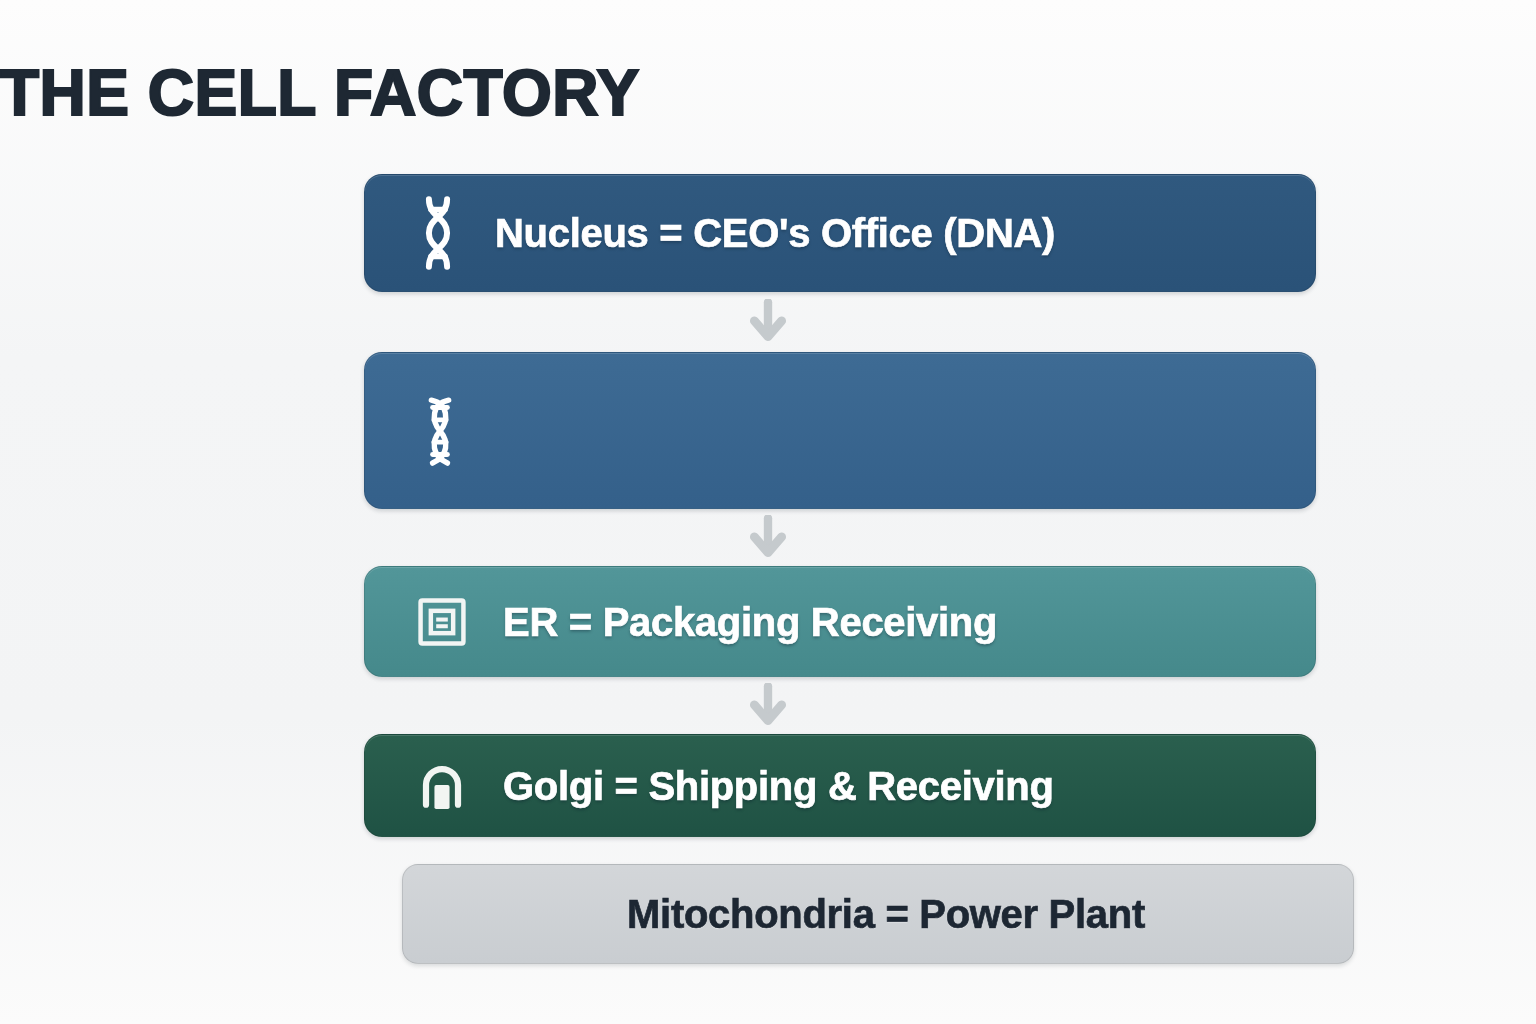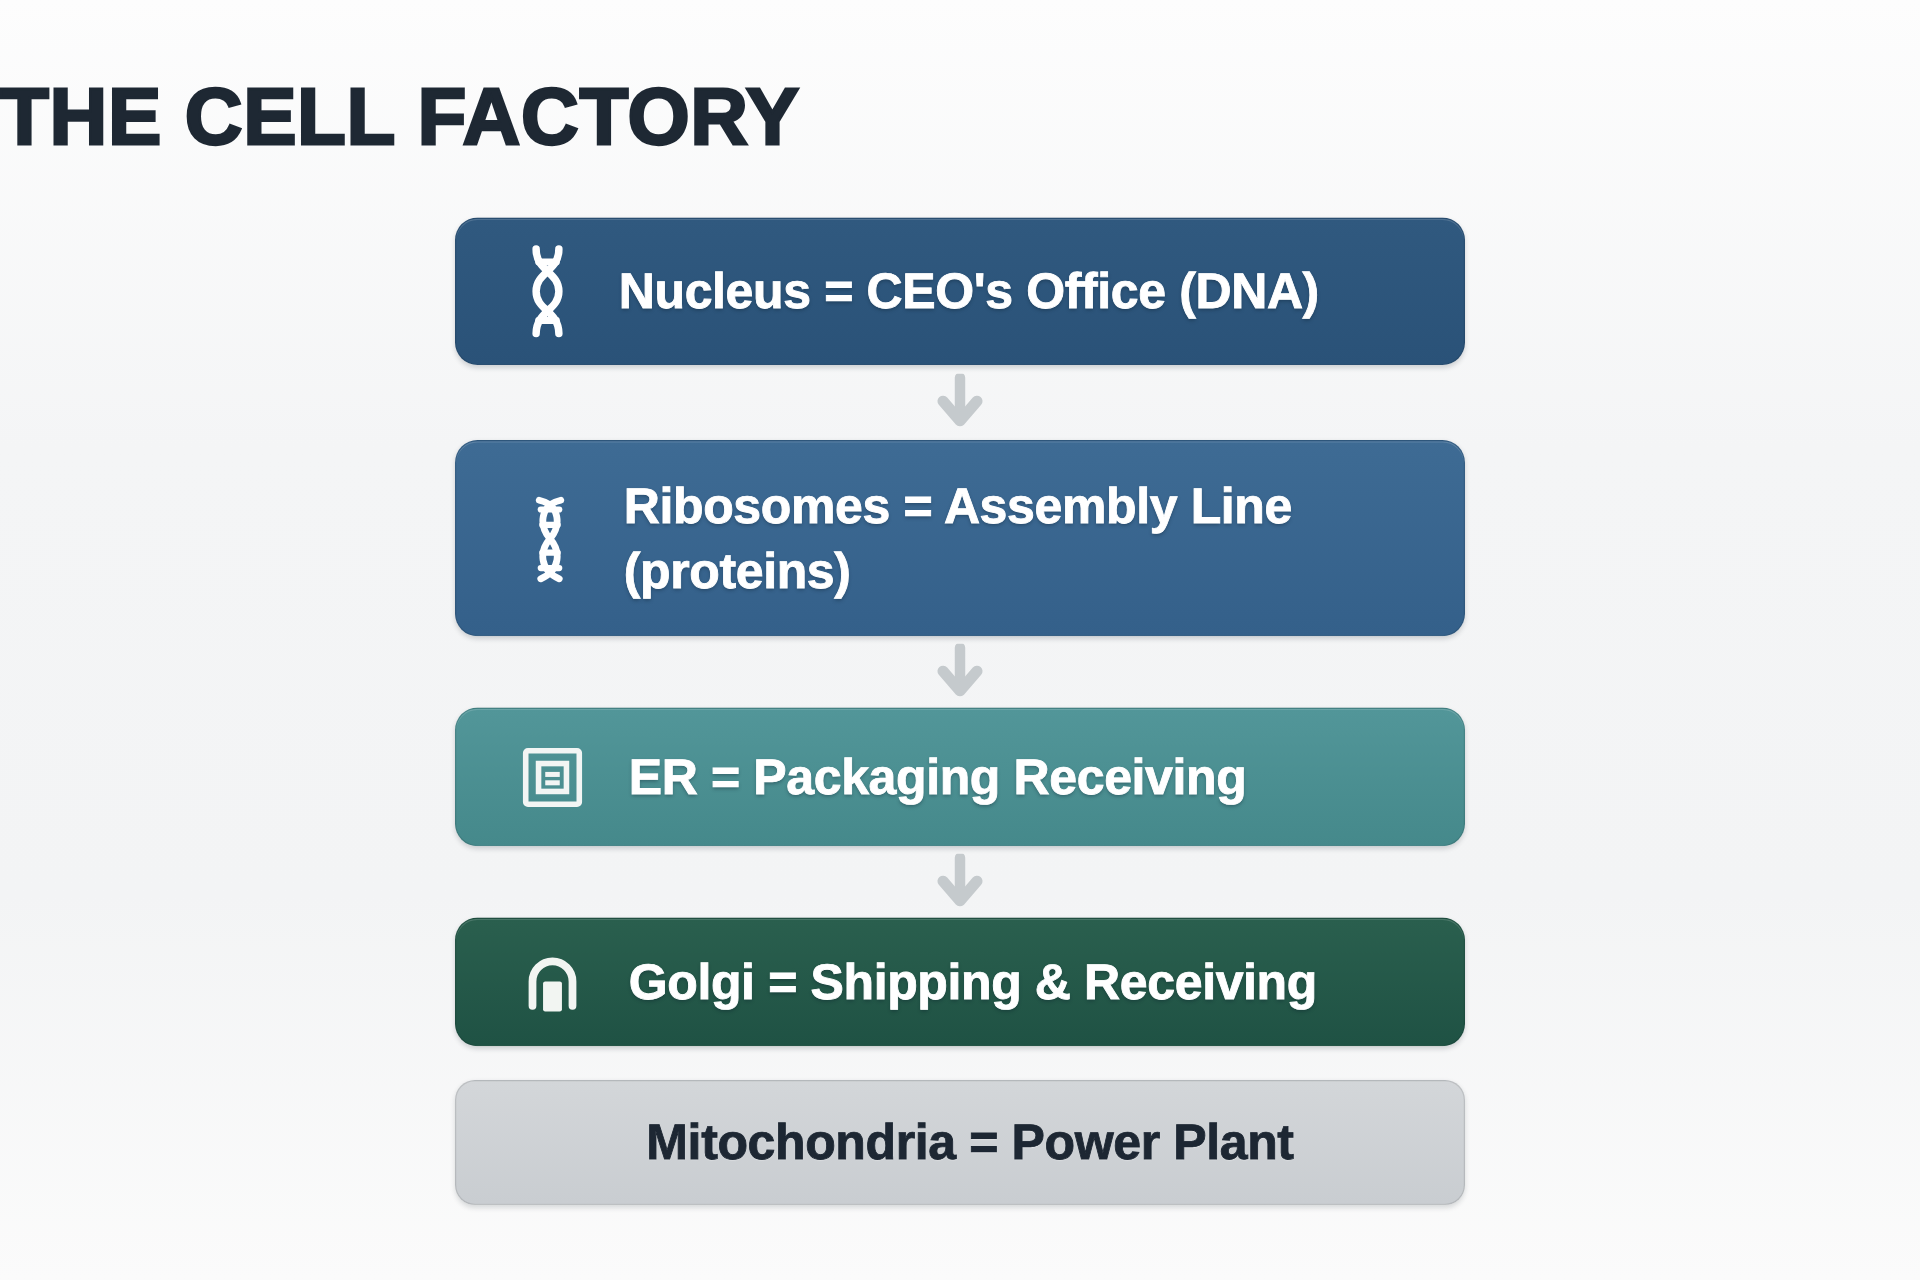--- a/index.html
+++ b/index.html
@@ -28,21 +28,21 @@
   .flowchart {
     width: 808px;
     margin: 46px auto 0 auto;
     display: flex;
     flex-direction: column;
   }
 
   .fc-box {
     display: flex;
     align-items: center;
-    width: 808px;
+    width: 952px;
     border-radius: 18px;
     padding-left: 52px;
     padding-right: 24px;
     box-shadow: 0 2px 4px rgba(30,40,50,0.18), inset 0 1px 0 rgba(255,255,255,0.15);
     border: 1px solid rgba(0,0,0,0.10);
   }
 
   .fc-box .box-icon {
     flex: none;
     display: flex;
@@ -81,20 +81,21 @@
     background: linear-gradient(180deg, #2a5f4e 0%, #1f5244 100%);
   }
 
   .box-mitochondria {
     height: 100px;
     background: linear-gradient(180deg, #d3d6d9 0%, #c9cdd1 100%);
     justify-content: center;
     padding-left: 40px;
     border-radius: 16px;
     box-shadow: 0 2px 4px rgba(30,40,50,0.15);
+    margin-left: 38px;
   }
 
   .box-mitochondria .box-label {
     color: #1d2733;
     text-shadow: 0 1px 1px rgba(255,255,255,0.5);
     -webkit-text-stroke: 0.7px #1d2733;
   }
 
   .arrow-gap {
     display: flex;
@@ -142,21 +143,20 @@
       <span class="box-icon">
         <svg width="46" height="74" viewBox="0 0 32 60" fill="none">
           <path d="M23 5 C9 8 9 22 16 30 C23 38 23 50 10 56" stroke="#ffffff" stroke-width="4.4" stroke-linecap="round"></path>
           <path d="M9 5 C23 8 23 22 16 30 C9 38 9 50 22 56" stroke="#ffffff" stroke-width="4.4" stroke-linecap="round"></path>
           <path d="M10 11 H22" stroke="#ffffff" stroke-width="4" stroke-linecap="round"></path>
           <path d="M11 21 H21" stroke="#ffffff" stroke-width="4" stroke-linecap="round"></path>
           <path d="M11 39 H21" stroke="#ffffff" stroke-width="4" stroke-linecap="round"></path>
           <path d="M10 49 H22" stroke="#ffffff" stroke-width="4" stroke-linecap="round"></path>
         </svg>
       </span>
-      <span class="box-label" style="max-width:640px;">Ribosomes = Assembly Line (proteins)</span>
     </div>
 
     <div class="arrow-gap gap-2">
       <span>
         <svg width="42" height="46" viewBox="0 0 40 44" fill="none">
           <path d="M20 3 V30" stroke="#c5cacd" stroke-width="8" stroke-linecap="round"></path>
           <path d="M7 21 L20 36 L33 21" stroke="#c5cacd" stroke-width="8.5" stroke-linecap="round" stroke-linejoin="round"></path>
         </svg>
       </span>
     </div>

